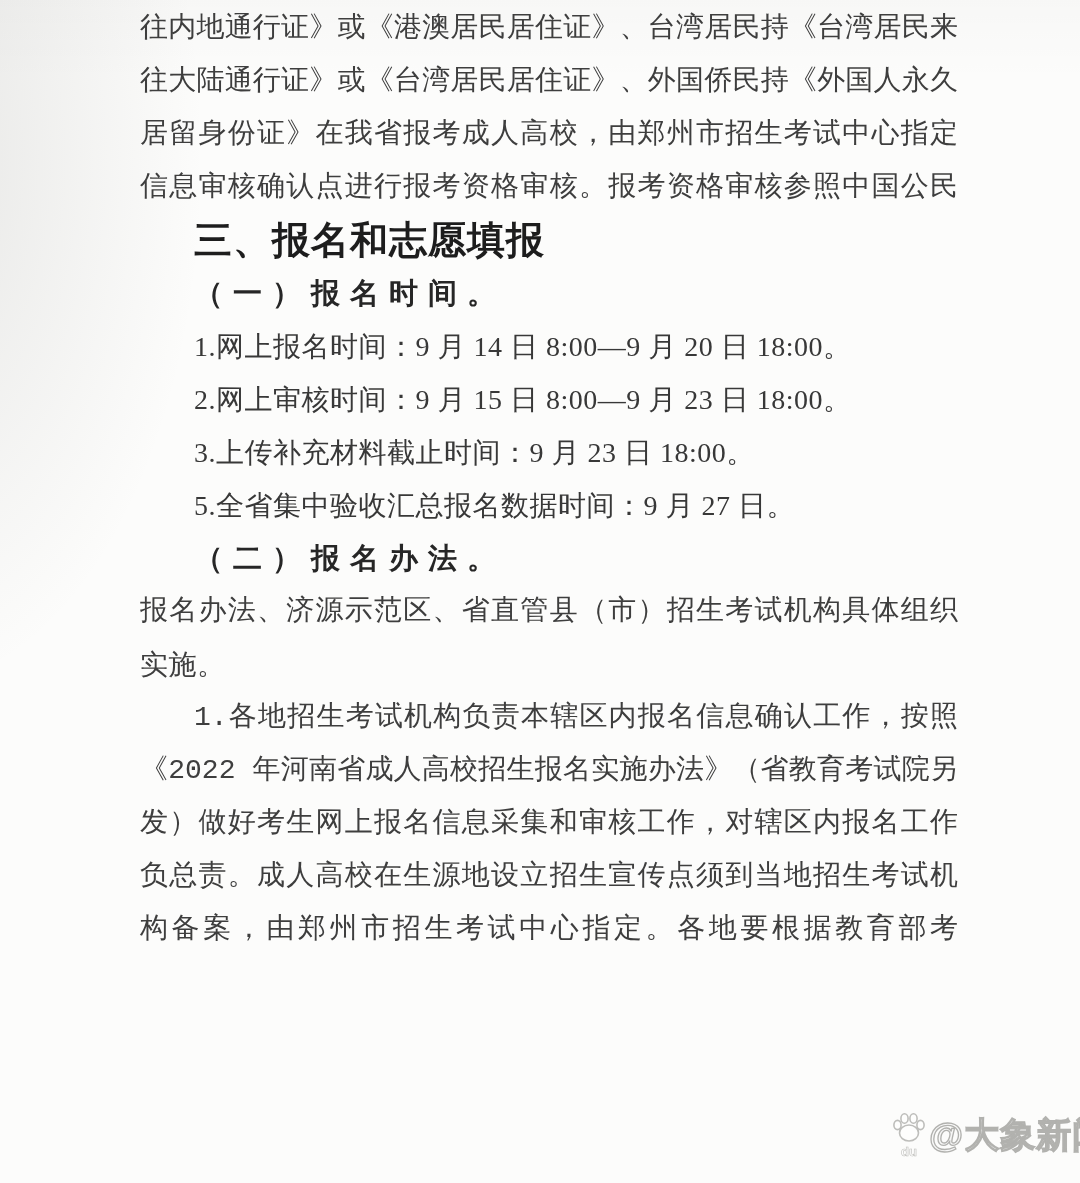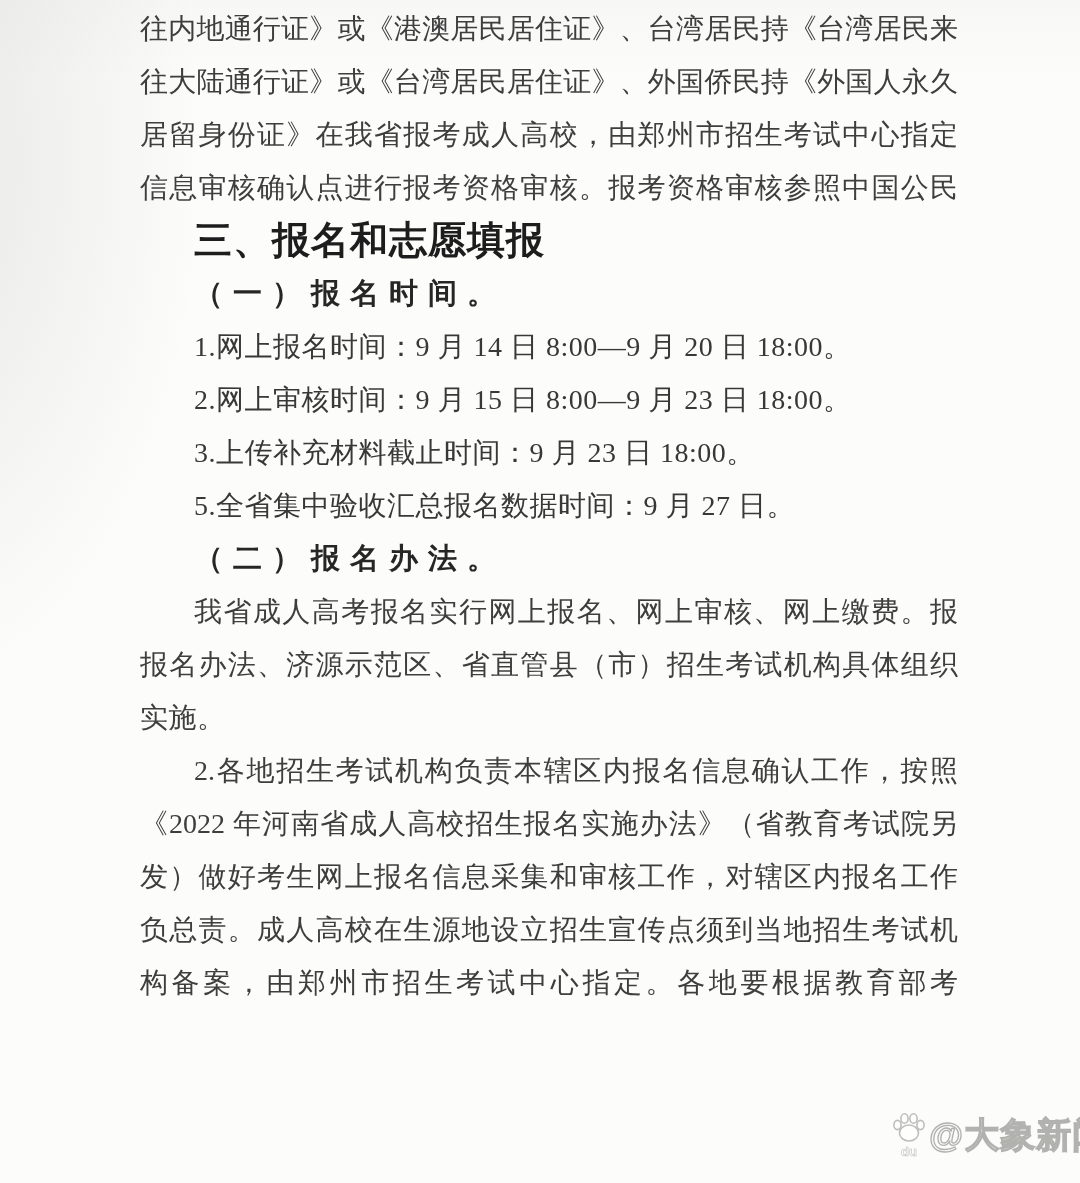--- a/index.html
+++ b/index.html
@@ -29,20 +29,21 @@
     color: #3e3e3e;
     white-space: nowrap;
     letter-spacing: 0.5px;
   }
   .line.justify {
     white-space: normal;
     text-align: justify;
     text-align-last: justify;
     text-justify: inter-character;
     letter-spacing: 0;
+    font-family: Liberation Mono, monospace;
   }
   .line.indent { text-indent: 54px; }
   .line.h1 {
     font-family: "Liberation Sans", "DejaVu Sans", sans-serif;
     font-weight: 700;
     font-size: 38px;
     color: #1d1d1d;
     letter-spacing: 1px;
   }
   .line.h2 {
@@ -84,24 +85,23 @@
       <div class="line body justify">往大陆通行证》或《台湾居民居住证》、外国侨民持《外国人永久</div>
       <div class="line body justify">居留身份证》在我省报考成人高校，由郑州市招生考试中心指定</div>
       <div class="line body justify">信息审核确认点进行报考资格审核。报考资格审核参照中国公民</div>
       <div class="line h1 indent">三、报名和志愿填报</div>
       <div class="line h2 indent">（一）报名时间。</div>
       <div class="line item indent">1.网上报名时间：9 月 14 日 8:00—9 月 20 日 18:00。</div>
       <div class="line item indent">2.网上审核时间：9 月 15 日 8:00—9 月 23 日 18:00。</div>
       <div class="line item indent">3.上传补充材料截止时间：9 月 23 日 18:00。</div>
       <div class="line item indent">5.全省集中验收汇总报名数据时间：9 月 27 日。</div>
       <div class="line h2 indent">（二）报名办法。</div>
-      <div class="line body indent justify">我省成人高考报名实行网上报名、网上审核、网上缴费。报</div>
       <div class="line body justify">报名办法、济源示范区、省直管县（市）招生考试机构具体组织</div>
       <div class="line body">实施。</div>
-      <div class="line body indent justify">2.各地招生考试机构负责本辖区内报名信息确认工作，按照</div>
+      <div class="line body indent justify">1.各地招生考试机构负责本辖区内报名信息确认工作，按照</div>
       <div class="line body justify">《2022 年河南省成人高校招生报名实施办法》（省教育考试院另</div>
       <div class="line body justify">发）做好考生网上报名信息采集和审核工作，对辖区内报名工作</div>
       <div class="line body justify">负总责。成人高校在生源地设立招生宣传点须到当地招生考试机</div>
       <div class="line body justify">构备案，由郑州市招生考试中心指定。各地要根据教育部考</div>
     </div>
 
   <div class="watermark">
     <span class="wm-icon">
       <svg viewBox="0 0 36 50" width="36" height="50" aria-hidden="true">
         <g fill="rgba(255,255,255,0.55)" stroke="rgba(160,160,156,0.8)" stroke-width="1.6">

